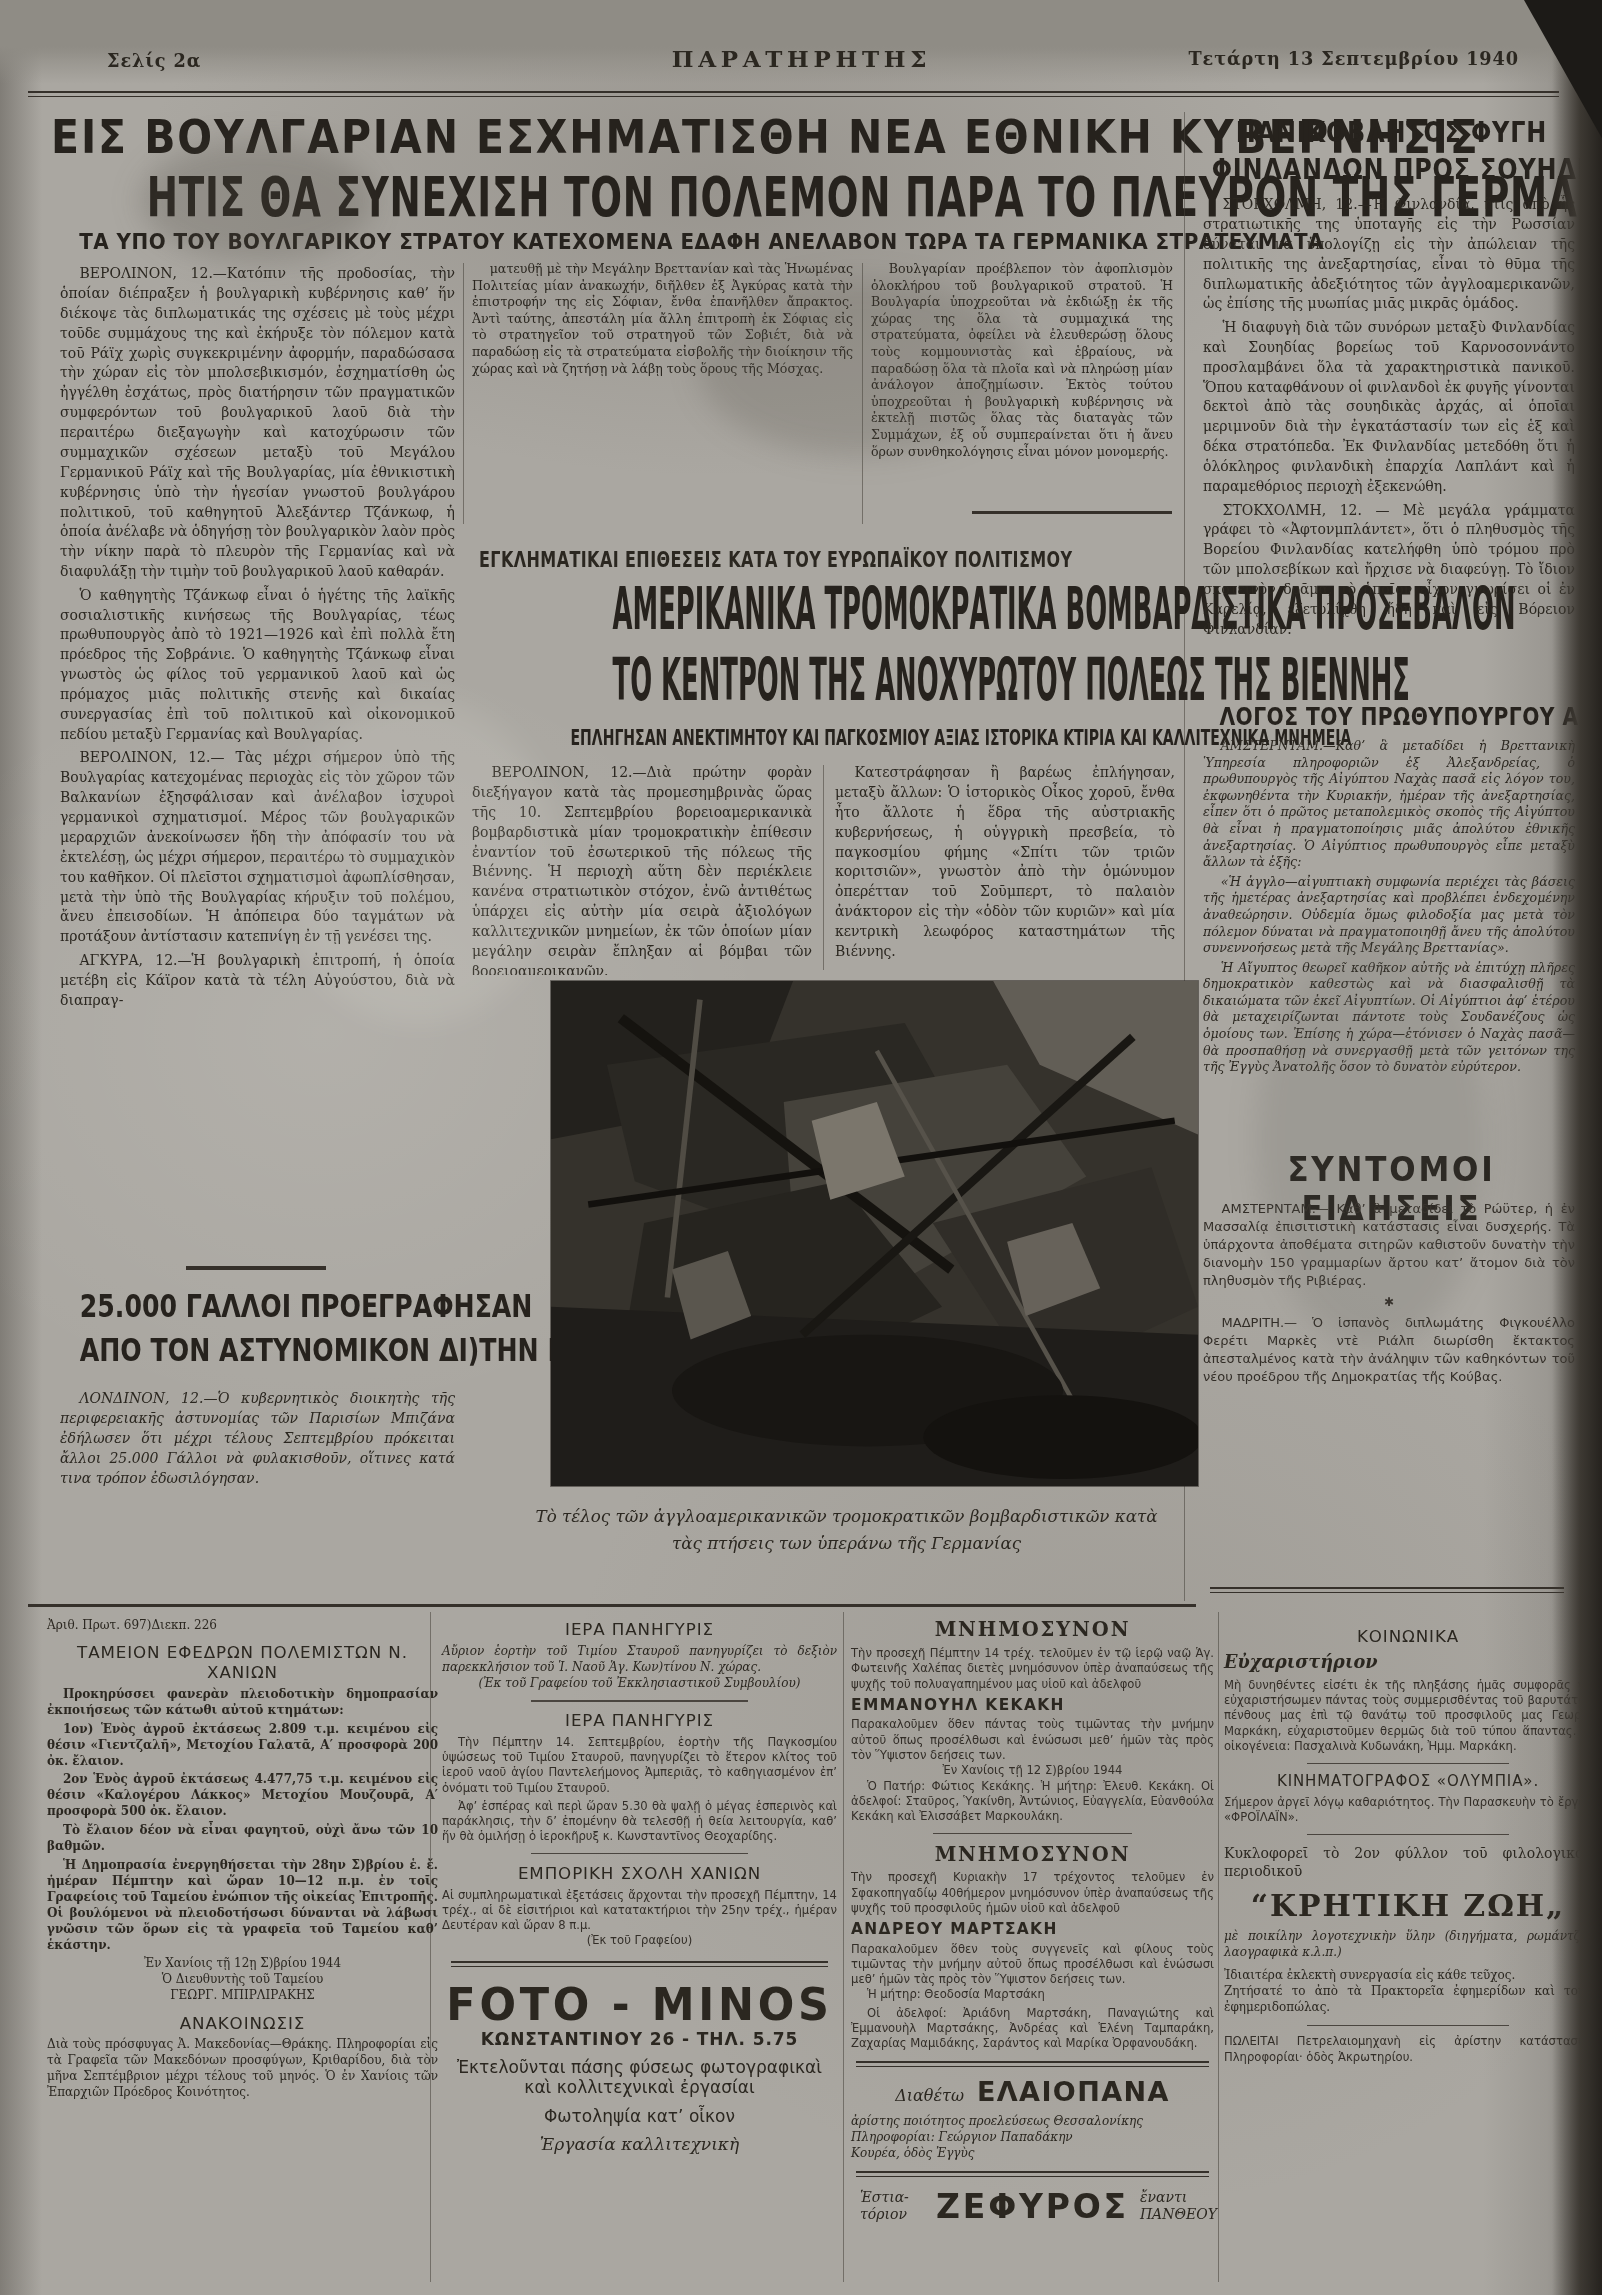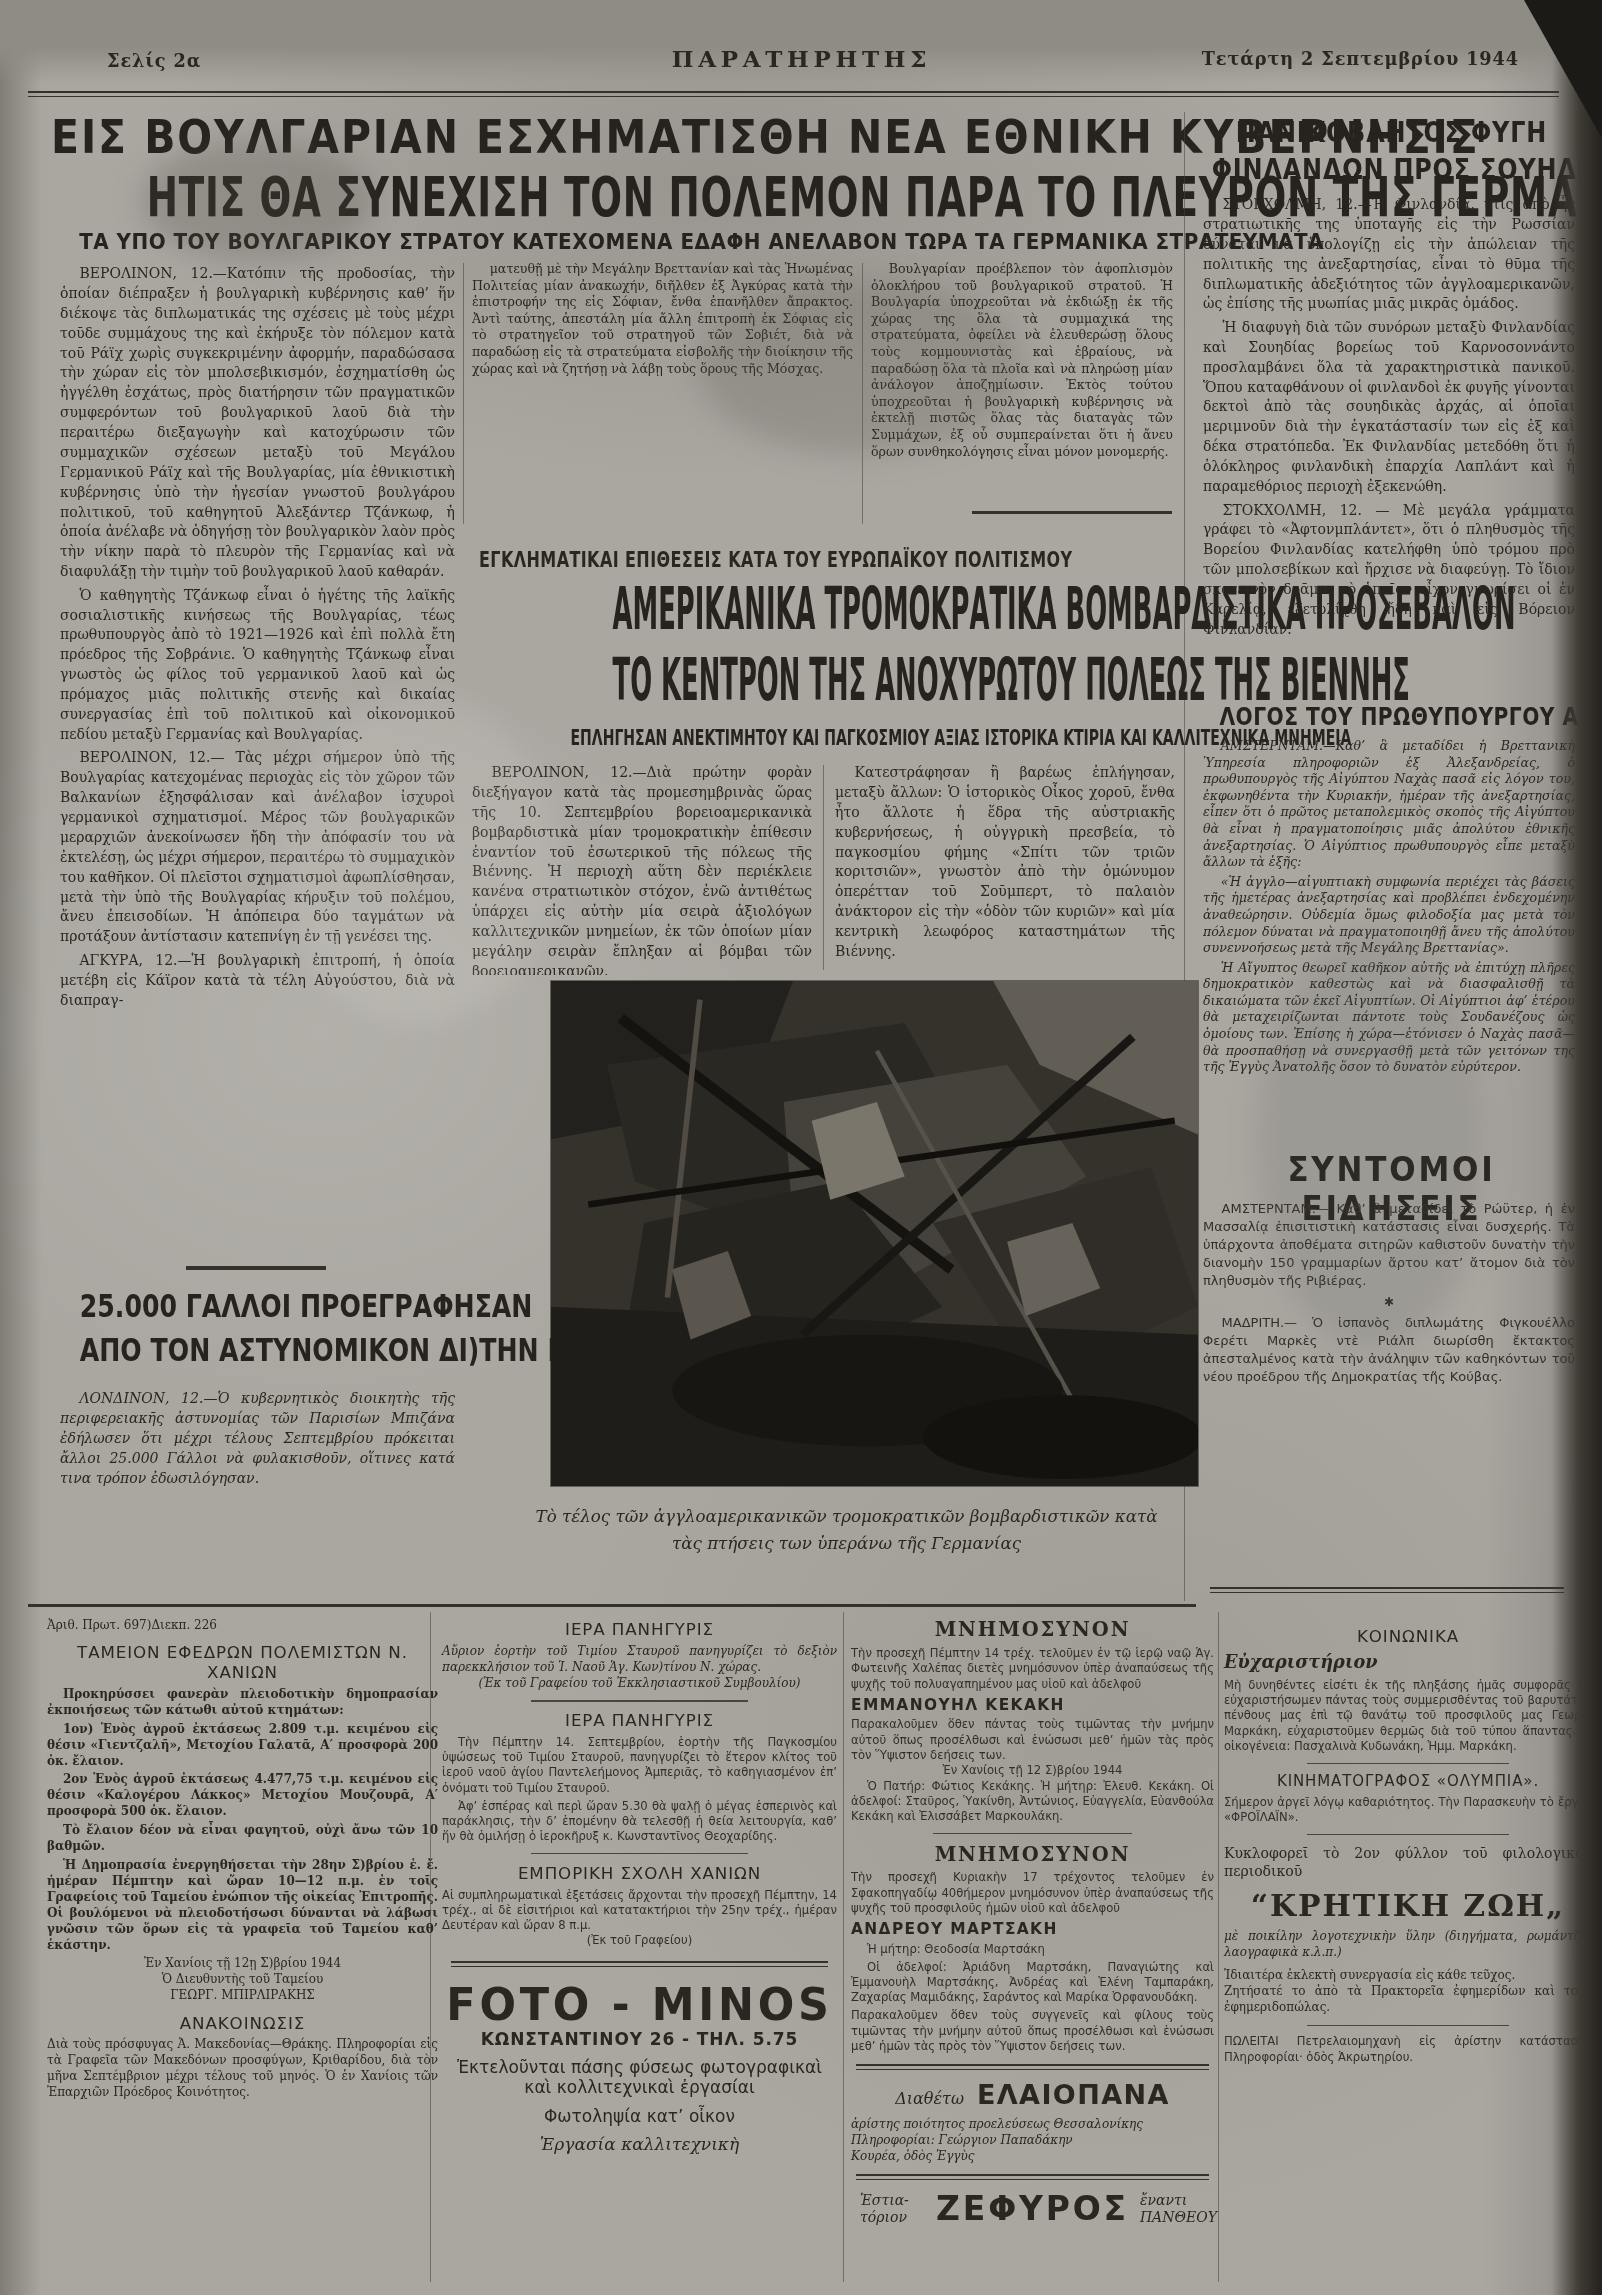--- a/index.html
+++ b/index.html
@@ -74,21 +74,21 @@
 </style>
 </head>
 <body>
 
 <div class="page">
 
   <div class="blk scan-top noi" style="left:0;top:0;width:1603px;height:84px;"></div>
 
   <div class="blk mast-small" style="left:107px;top:50px;">Σελίς 2α</div>
   <div class="blk mast-title" style="left:0;top:45px;width:1603px;text-align:center;">ΠΑΡΑΤΗΡΗΤΗΣ</div>
-  <div class="blk mast-small" style="right:84px;top:48px;">Τετάρτη 2 Σεπτεμβρίου 1944</div>
+  <div class="blk mast-small" style="right:84px;top:48px;">Τετάρτη 13 Σεπτεμβρίου 1940</div>
   <div class="blk rule-double" style="left:28px;top:91px;width:1531px;"></div>
 
   <div class="blk hl lead-h1" style="left:51px;top:113px;width:1126px;">ΕΙΣ ΒΟΥΛΓΑΡΙΑΝ ΕΣΧΗΜΑΤΙΣΘΗ ΝΕΑ ΕΘΝΙΚΗ ΚΥΒΕΡΝΗΣΙΣ</div>
   <div class="blk hl lead-h2" style="left:51px;top:171px;width:1126px;">ΗΤΙΣ ΘΑ ΣΥΝΕΧΙΣΗ ΤΟΝ ΠΟΛΕΜΟΝ ΠΑΡΑ ΤΟ ΠΛΕΥΡΟΝ ΤΗΣ ΓΕΡΜΑΝΙΑΣ</div>
   <div class="blk hl lead-sub" style="left:51px;top:230px;width:1126px;">ΤΑ ΥΠΟ ΤΟΥ ΒΟΥΛΓΑΡΙΚΟΥ ΣΤΡΑΤΟΥ ΚΑΤΕΧΟΜΕΝΑ ΕΔΑΦΗ ΑΝΕΛΑΒΟΝ ΤΩΡΑ ΤΑ ΓΕΡΜΑΝΙΚΑ ΣΤΡΑΤΕΥΜΑΤΑ</div>
 
   <div class="blk body-serif clip" style="left:60px;top:264px;width:395px;height:958px;">
       <p>ΒΕΡΟΛΙΝΟΝ, 12.—Κατόπιν τῆς προδοσίας, τὴν ὁποίαν διέπραξεν ἡ βουλγαρικὴ κυβέρνησις καθ’ ἥν διέκοψε τὰς διπλωματικάς της σχέσεις μὲ τοὺς μέχρι τοῦδε συμμάχους της καὶ ἐκήρυξε τὸν πόλεμον κατὰ τοῦ Ράϊχ χωρὶς συγκεκριμένην ἀφορμήν, παραδώσασα τὴν χώραν εἰς τὸν μπολσεβικισμόν, ἐσχηματίσθη ὡς ἠγγέλθη ἐσχάτως, πρὸς διατήρησιν τῶν πραγματικῶν συμφερόντων τοῦ βουλγαρικοῦ λαοῦ διὰ τὴν περαιτέρω διεξαγωγὴν καὶ κατοχύρωσιν τῶν συμμαχικῶν σχέσεων μεταξὺ τοῦ Μεγάλου Γερμανικοῦ Ράϊχ καὶ τῆς Βουλγαρίας, μία ἐθνικιστικὴ κυβέρνησις ὑπὸ τὴν ἡγεσίαν γνωστοῦ βουλγάρου πολιτικοῦ, τοῦ καθηγητοῦ Ἀλεξάντερ Τζάνκωφ, ἡ ὁποία ἀνέλαβε νὰ ὁδηγήσῃ τὸν βουλγαρικὸν λαὸν πρὸς τὴν νίκην παρὰ τὸ πλευρὸν τῆς Γερμανίας καὶ νὰ διαφυλάξῃ τὴν τιμὴν τοῦ βουλγαρικοῦ λαοῦ καθαράν.</p>
       <p>Ὁ καθηγητὴς Τζάνκωφ εἶναι ὁ ἡγέτης τῆς λαϊκῆς σοσιαλιστικῆς κινήσεως τῆς Βουλγαρίας, τέως πρωθυπουργὸς ἀπὸ τὸ 1921—1926 καὶ ἐπὶ πολλὰ ἔτη πρόεδρος τῆς Σοβράνιε. Ὁ καθηγητὴς Τζάνκωφ εἶναι γνωστὸς ὡς φίλος τοῦ γερμανικοῦ λαοῦ καὶ ὡς πρόμαχος μιᾶς πολιτικῆς στενῆς καὶ δικαίας συνεργασίας ἐπὶ τοῦ πολιτικοῦ καὶ οἰκονομικοῦ πεδίου μεταξὺ Γερμανίας καὶ Βουλγαρίας.</p>
       <p>ΒΕΡΟΛΙΝΟΝ, 12.— Τὰς μέχρι σήμερον ὑπὸ τῆς Βουλγαρίας κατεχομένας περιοχὰς εἰς τὸν χῶρον τῶν Βαλκανίων ἐξησφάλισαν καὶ ἀνέλαβον ἰσχυροὶ γερμανικοὶ σχηματισμοί. Μέρος τῶν βουλγαρικῶν μεραρχιῶν ἀνεκοίνωσεν ἤδη τὴν ἀπόφασίν του νὰ ἐκτελέσῃ, ὡς μέχρι σήμερον, περαιτέρω τὸ συμμαχικὸν του καθῆκον. Οἱ πλεῖστοι σχηματισμοὶ ἀφωπλίσθησαν, μετὰ τὴν ὑπὸ τῆς Βουλγαρίας κήρυξιν τοῦ πολέμου, ἄνευ ἐπεισοδίων. Ἡ ἀπόπειρα δύο ταγμάτων νὰ προτάξουν ἀντίστασιν κατεπνίγη ἐν τῇ γενέσει της.</p>
@@ -218,25 +218,25 @@
     <div class="name-caps">ΕΜΜΑΝΟΥΗΛ ΚΕΚΑΚΗ</div>
     <div class="cl-body-sans">Παρακαλοῦμεν ὅθεν πάντας τοὺς τιμῶντας τὴν μνήμην αὐτοῦ ὅπως προσέλθωσι καὶ ἑνώσωσι μεθ’ ἡμῶν τὰς πρὸς τὸν Ὕψιστον δεήσεις των.</div>
     <div class="cl-body-sans sig">Ἐν Χανίοις τῇ 12 Σ)βρίου 1944</div>
     <div class="cl-body-sans">
         <p>Ὁ Πατήρ: Φώτιος Κεκάκης. Ἡ μήτηρ: Ἐλευθ. Κεκάκη. Οἱ ἀδελφοί: Σταῦρος, Ὑακίνθη, Ἀντώνιος, Εὐαγγελία, Εὐανθούλα Κεκάκη καὶ Ἐλισσάβετ Μαρκουλάκη.</p>
       </div>
     <div class="divider-line"></div>
     <div class="cl-head-serif">ΜΝΗΜΟΣΥΝΟΝ</div>
     <div class="cl-body-sans">Τὴν προσεχῆ Κυριακὴν 17 τρέχοντος τελοῦμεν ἐν Σφακοπηγαδίῳ 40θήμερον μνημόσυνον ὑπὲρ ἀναπαύσεως τῆς ψυχῆς τοῦ προσφιλοῦς ἡμῶν υἱοῦ καὶ ἀδελφοῦ</div>
     <div class="name-caps">ΑΝΔΡΕΟΥ ΜΑΡΤΣΑΚΗ</div>
+    <div class="cl-body-sans">Παρακαλοῦμεν ὅθεν τοὺς συγγενεῖς καὶ φίλους τοὺς τιμῶντας τὴν μνήμην αὐτοῦ ὅπως προσέλθωσι καὶ ἑνώσωσι μεθ’ ἡμῶν τὰς πρὸς τὸν Ὕψιστον δεήσεις των.</div>
     <div class="cl-body-sans">
         <p>Ἡ μήτηρ: Θεοδοσία Μαρτσάκη</p>
         <p>Οἱ ἀδελφοί: Ἀριάδνη Μαρτσάκη, Παναγιώτης καὶ Ἐμμανουὴλ Μαρτσάκης, Ἀνδρέας καὶ Ἑλένη Ταμπαράκη, Ζαχαρίας Μαμιδάκης, Σαράντος καὶ Μαρίκα Ὀρφανουδάκη.</p>
       </div>
-    <div class="cl-body-sans">Παρακαλοῦμεν ὅθεν τοὺς συγγενεῖς καὶ φίλους τοὺς τιμῶντας τὴν μνήμην αὐτοῦ ὅπως προσέλθωσι καὶ ἑνώσωσι μεθ’ ἡμῶν τὰς πρὸς τὸν Ὕψιστον δεήσεις των.</div>
     <div class="rule-double" style="margin:9.3px 4.7px;"></div>
     <div style="display:flex;align-items:baseline;justify-content:center;gap:13px;">
       <span style="font-style:italic;font-size:16px;">Διαθέτω</span>
       <span style="font-family:'DejaVu Sans',sans-serif;font-weight:bold;font-size:27px;letter-spacing:1.4px;">ΕΛΑΙΟΠΑΝΑ</span>
     </div>
     <div class="cl-body body-it ctr" style="margin-top:6.5px;">ἀρίστης ποιότητος προελεύσεως Θεσσαλονίκης</div>
     <div class="cl-body body-it ctr">Πληροφορίαι: Γεώργιον Παπαδάκην</div>
     <div class="cl-body body-it ctr">Κουρέα, ὁδὸς Ἐγγὺς</div>
     <div class="rule-double" style="margin:9.3px 4.7px;"></div>
     <div class="zef">

